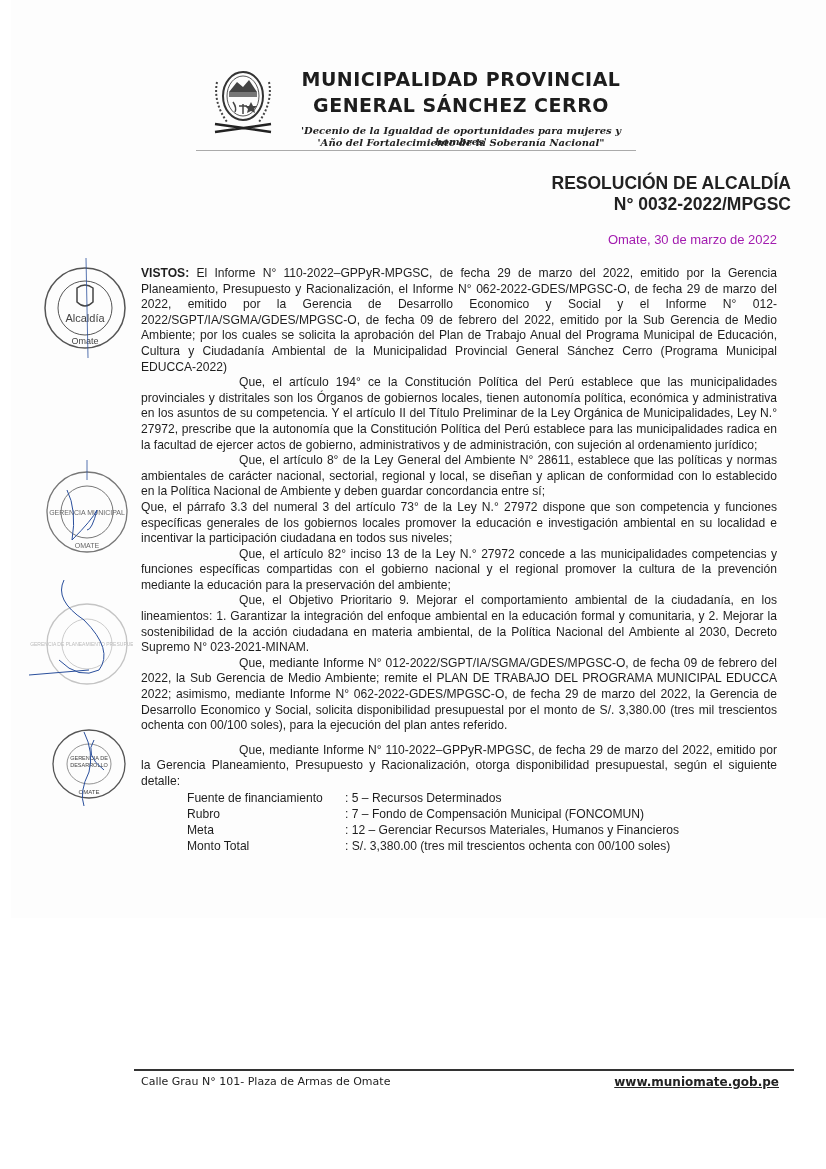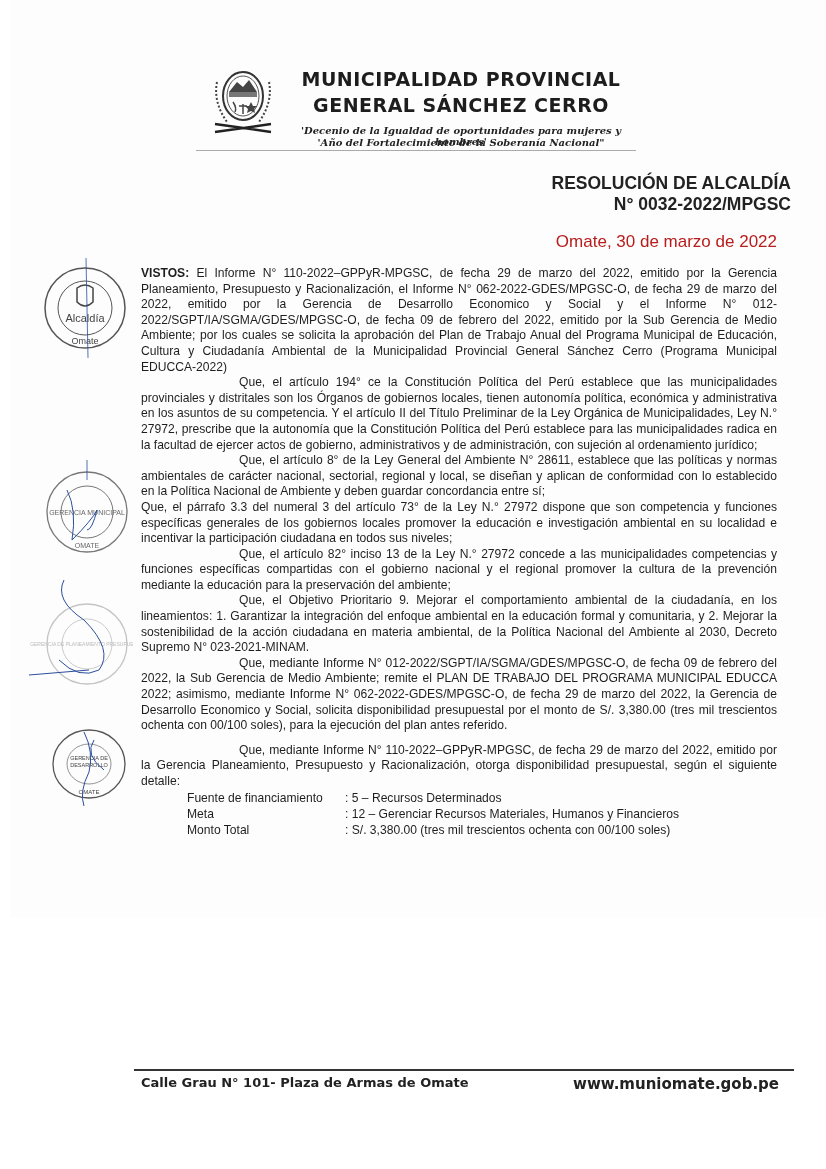--- a/index.html
+++ b/index.html
@@ -13,38 +13,38 @@
   .inst-line2 { font-size: 19px; letter-spacing: 0.5px; line-height: 26px; }
   .motto { position: absolute; left: 280px; width: 340px; text-align: center; font-family: "DejaVu Serif", serif; font-style: italic; font-weight: bold; font-size: 10px; color: #222; }
   .motto1 { top: 125px; }
   .motto2 { top: 137px; }
   .header-rule { position: absolute; left: 185px; top: 150px; width: 440px; height: 0; border-top: 1px solid #aaa; }
 
   
   .title { position: absolute; left: 120px; width: 660px; text-align: right; font-weight: bold; font-size: 17.5px; color: #222; }
   .title1 { top: 173px; }
   .title2 { top: 194px; }
-  .date { position: absolute; right: 60px; top: 232px; font-size: 17px; color: #b91c1c; }
+  .date { position: absolute; right: 60px; top: 232px; font-size: 13px; color: #a21caf; }
 
   
   .body { position: absolute; left: 130px; top: 266px; width: 636px; font-size: 12.1px; line-height: 15.6px; text-align: justify; color: #1e1e1e; }
   .body p { margin: 0; }
   .indent { text-indent: 98px; }
   .label-bold { font-weight: bold; }
   .section-head { font-weight: bold; margin-top: 23px !important; margin-bottom: 3px !important; font-size: 12.3px; }
   .gap { margin-top: 9px !important; }
 
   .detail { margin: 0 0 0 46px; border-collapse: collapse; font-size: 12.1px; }
   .detail td { padding: 0; line-height: 16.2px; vertical-align: top; }
   .detail td.k { width: 158px; }
 
   
   .footer-rule { position: absolute; left: 123px; top: 1069px; width: 660px; border-top: 2px solid #333; }
-  .footer-left { position: absolute; left: 130px; top: 1075px; font-family: "DejaVu Sans", sans-serif; font-weight: bold; font-size: 13px; color: #222; }
-  .footer-right { position: absolute; right: 58px; top: 1075px; font-family: "DejaVu Sans", sans-serif; font-weight: bold; font-size: 15px; color: #222; }
+  .footer-left { position: absolute; left: 130px; top: 1075px; font-family: "DejaVu Sans", sans-serif; font-weight: normal; font-size: 11px; color: #222; }
+  .footer-right { position: absolute; right: 58px; top: 1075px; font-family: "DejaVu Sans", sans-serif; font-weight: bold; font-size: 12px; color: #222; text-decoration: underline; }
 
   
   .stamp { position: absolute; }
   .stamp svg { display: block; }
 </style>
 </head>
 <body>
 
 <div class="page">
 
@@ -87,20 +87,24 @@
     <p class="indent">Que, el artículo 82° inciso 13 de la Ley N.° 27972 concede a las municipalidades competencias y funciones específicas compartidas con el gobierno nacional y el regional promover la cultura de la prevención mediante la educación para la preservación del ambiente;</p>
     <p class="indent">Que, el Objetivo Prioritario 9. Mejorar el comportamiento ambiental de la ciudadanía, en los lineamientos: 1. Garantizar la integración del enfoque ambiental en la educación formal y comunitaria, y 2. Mejorar la sostenibilidad de la acción ciudadana en materia ambiental, de la Política Nacional del Ambiente al 2030, Decreto Supremo N° 023-2021-MINAM.</p>
     <p class="indent">Que, mediante Informe N° 012-2022/SGPT/IA/SGMA/GDES/MPGSC-O, de fecha 09 de febrero del 2022, la Sub Gerencia de Medio Ambiente; remite el PLAN DE TRABAJO DEL PROGRAMA MUNICIPAL EDUCCA 2022; asimismo, mediante Informe N° 062-2022-GDES/MPGSC-O, de fecha 29 de marzo del 2022, la Gerencia de Desarrollo Economico y Social, solicita disponibilidad presupuestal por el monto de S/. 3,380.00 (tres mil trescientos ochenta con 00/100 soles), para la ejecución del plan antes referido.</p>
     <p class="indent gap">Que, mediante Informe N° 110-2022–GPPyR-MPGSC, de fecha 29 de marzo del 2022, emitido por la Gerencia Planeamiento, Presupuesto y Racionalización, otorga disponibilidad presupuestal, según el siguiente detalle:</p>
 
     <table class="detail">
       <tbody>
           <tr>
         <td class="k">Fuente de financiamiento</td>
         <td>: 5 – Recursos Determinados</td>
+      </tr>
+      <tr>
+        <td class="k">Rubro</td>
+        <td>: 7 – Fondo de Compensación Municipal (FONCOMUN)</td>
       </tr>
       <tr>
         <td class="k">Meta</td>
         <td>: 12 – Gerenciar Recursos Materiales, Humanos y Financieros</td>
       </tr>
       <tr>
         <td class="k">Monto Total</td>
         <td>:  S/. 3,380.00 (tres mil trescientos ochenta con 00/100 soles)</td>
       </tr>
     </tbody>

